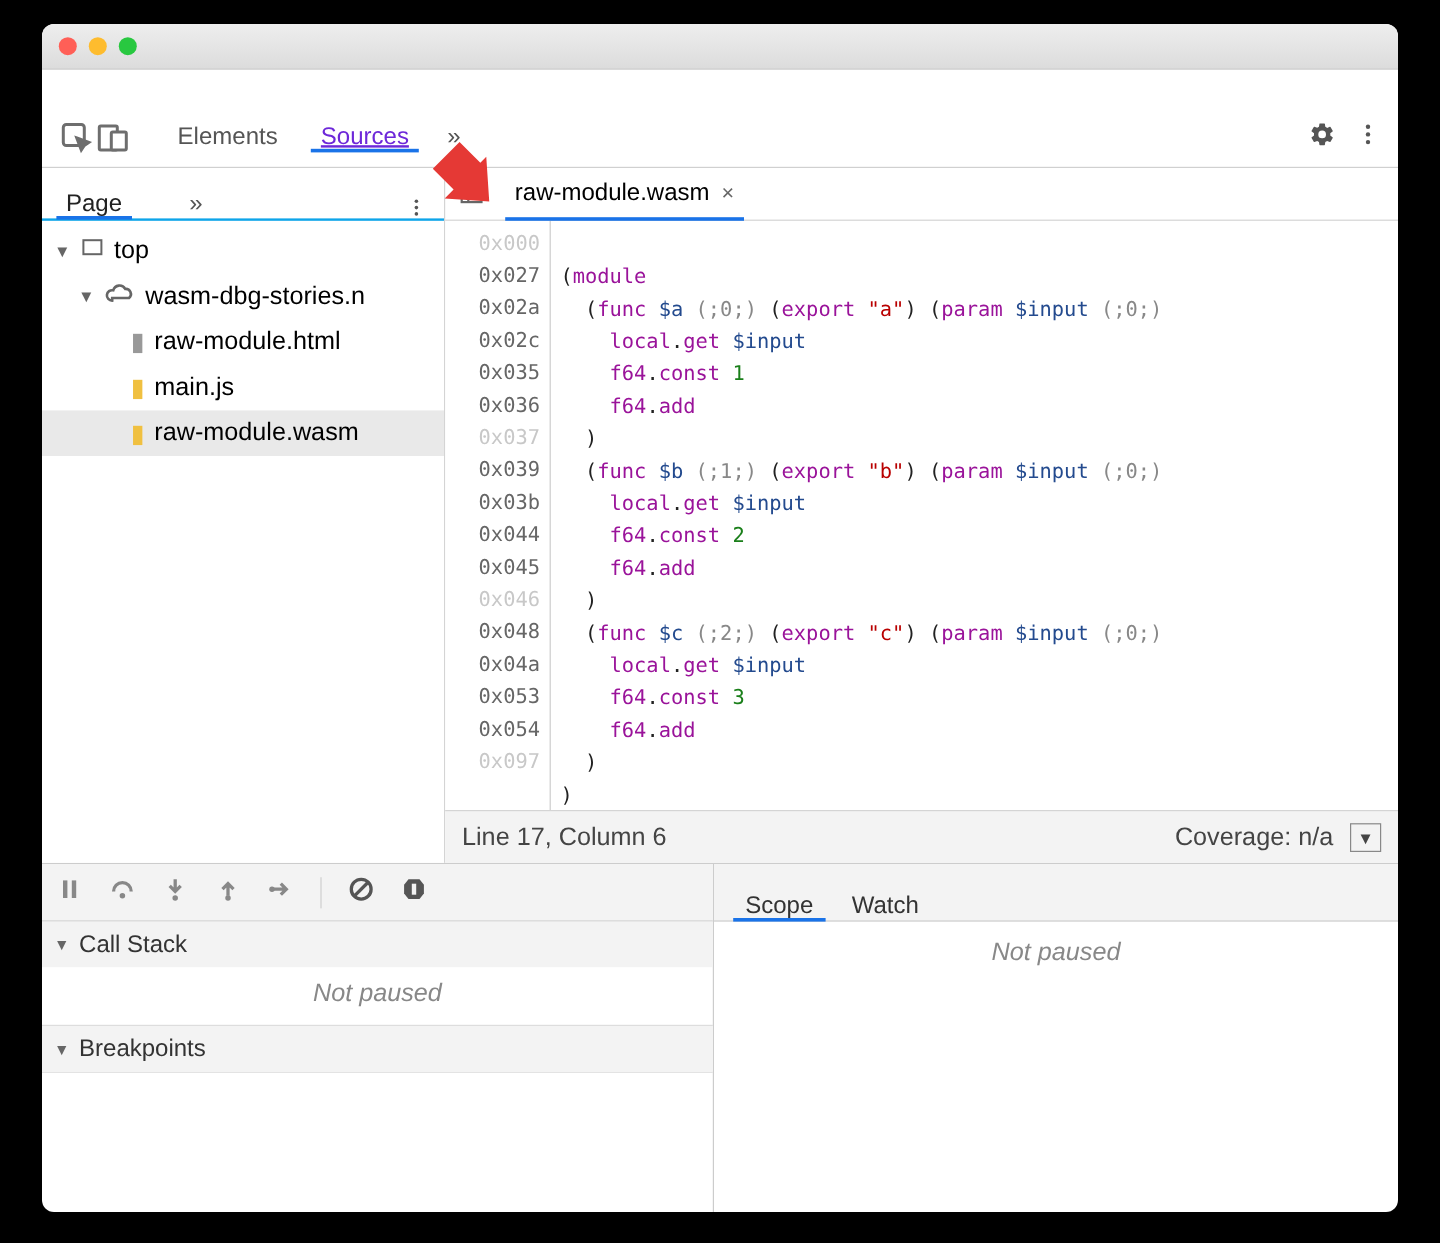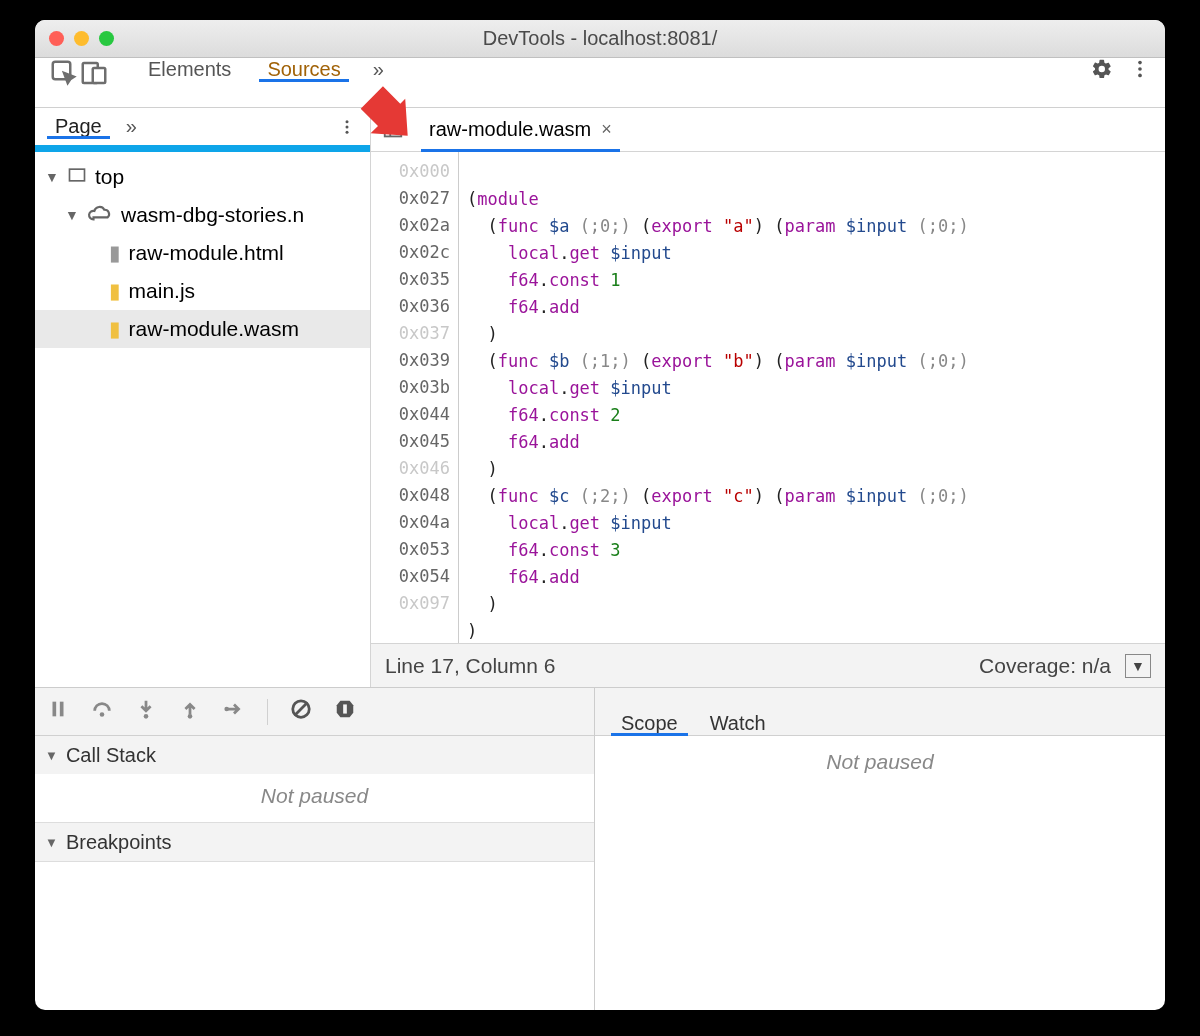--- a/index.html
+++ b/index.html
@@ -6,37 +6,37 @@
 body { font-family: "Helvetica Neue", Arial, sans-serif; background: #000; width: 1200px; height: 1036px; position: relative; font-size: 20px; }
 .window { position: absolute; left: 35px; top: 20px; width: 1130px; height: 990px; background: #fff; border-radius: 10px; overflow: hidden; box-shadow: 0 10px 40px rgba(0,0,0,0.5); display: flex; flex-direction: column; }
 .titlebar { height: 38px; background: linear-gradient(#eeeeee, #dcdcdc); display: flex; align-items: center; padding: 0 14px; border-bottom: 1px solid #c0c0c0; position: relative; }
 .dots { display: flex; gap: 10px; }
 .dot { width: 15px; height: 15px; border-radius: 50%; }
 .dot.red { background: #ff5f57; }
 .dot.yellow { background: #febc2e; }
 .dot.green { background: #28c840; }
 .titlebar .title { position: absolute; left: 0; right: 0; text-align: center; color: #4a4a4a; font-size: 20px; pointer-events: none; }
 
-.main-tabs { height: 50px; border-bottom: 1px solid #d0d0d0; display: flex; align-items: flex-start; padding: 0 14px; }
+.main-tabs { height: 50px; border-bottom: 1px solid #d0d0d0; display: flex; align-items: center; padding: 0 14px; margin-top: 32px; }
 .main-tabs .select-icon, .main-tabs .device-icon { width: 30px; display: flex; align-items: center; justify-content: center; color: #6e6e6e; }
 .main-tabs .sep { width: 1px; background: #d8d8d8; margin: 10px 10px; }
 .main-tabs .tab { padding: 0 18px; display: flex; align-items: center; color: #555; cursor: pointer; position: relative; }
 .main-tabs .tab.active { color: #1a73e8; }
 .main-tabs .tab.active::after { content: ""; position: absolute; left: 10px; right: 10px; bottom: -1px; height: 3px; background: #1a73e8; }
-.main-tabs .tab.sources.active { color: #a16207; }
+.main-tabs .tab.sources.active { color: #6d28d9; text-decoration: underline; }
 .main-tabs .tab.sources.active::after { background: #1a73e8; }
 .main-tabs .more { display: flex; align-items: center; padding: 0 14px; color: #555; }
 .main-tabs .right { margin-left: auto; display: flex; align-items: center; gap: 16px; color: #555; }
 .gear-icon svg, .more-vert-icon svg { width: 22px; height: 22px; }
 
 .body { flex: 1; display: flex; flex-direction: column; min-height: 0; }
 .upper { display: flex; height: 580px; border-bottom: 1px solid #ccc; }
 
 .left-pane { width: 336px; border-right: 1px solid #d4d4d4; display: flex; flex-direction: column; background: #fff; }
-.left-tabs { height: 44px; display: flex; align-items: center; border-bottom: 7px solid #0ea5e9; padding: 0 6px; }
+.left-tabs { height: 44px; display: flex; align-items: flex-end; border-bottom: 2px solid #0ea5e9; padding: 0 6px; gap: 32px; }
 .left-tabs .ltab { padding: 0 14px; display: flex; align-items: center; color: #222; position: relative; }
 .left-tabs .ltab.active::after { content: ""; position: absolute; left: 6px; right: 6px; bottom: -1px; height: 3px; background: #1a73e8; }
 .left-tabs .more { display: flex; align-items: center; padding: 0 10px; color: #555; }
 .left-tabs .kebab { margin-left: auto; display: flex; align-items: center; padding: 0 8px; color: #555; }
 
 .tree { padding: 6px 0; font-size: 21px; flex:1; overflow:hidden; }
 .tree-row { display: flex; align-items: center; height: 38px; padding-left: 10px; gap: 8px; white-space: nowrap; }
 .tree-row .twisty { color: #666; font-size: 14px; width: 14px; }
 .tree-row.child1 { padding-left: 30px; }
 .tree-row.child2 { padding-left: 74px; }
@@ -91,21 +91,20 @@
 <body>
 
 <div class="window">
 
   <div class="titlebar">
     <div class="dots">
       <div class="dot red"></div>
       <div class="dot yellow"></div>
       <div class="dot green"></div>
     </div>
-    <div class="title">DevTools - localhost:8081/</div>
   </div>
 
   <div class="main-tabs">
     <div class="select-icon">
       <svg viewBox="0 0 24 24" fill="none" stroke="#6e6e6e" stroke-width="2">
           <rect x="3" y="3" width="14" height="14" rx="2"></rect>
           <path d="M12 12 l8 3 -3 2 -2 3 z" fill="#6e6e6e"></path>
         </svg>
     </div>
     <div class="device-icon">

